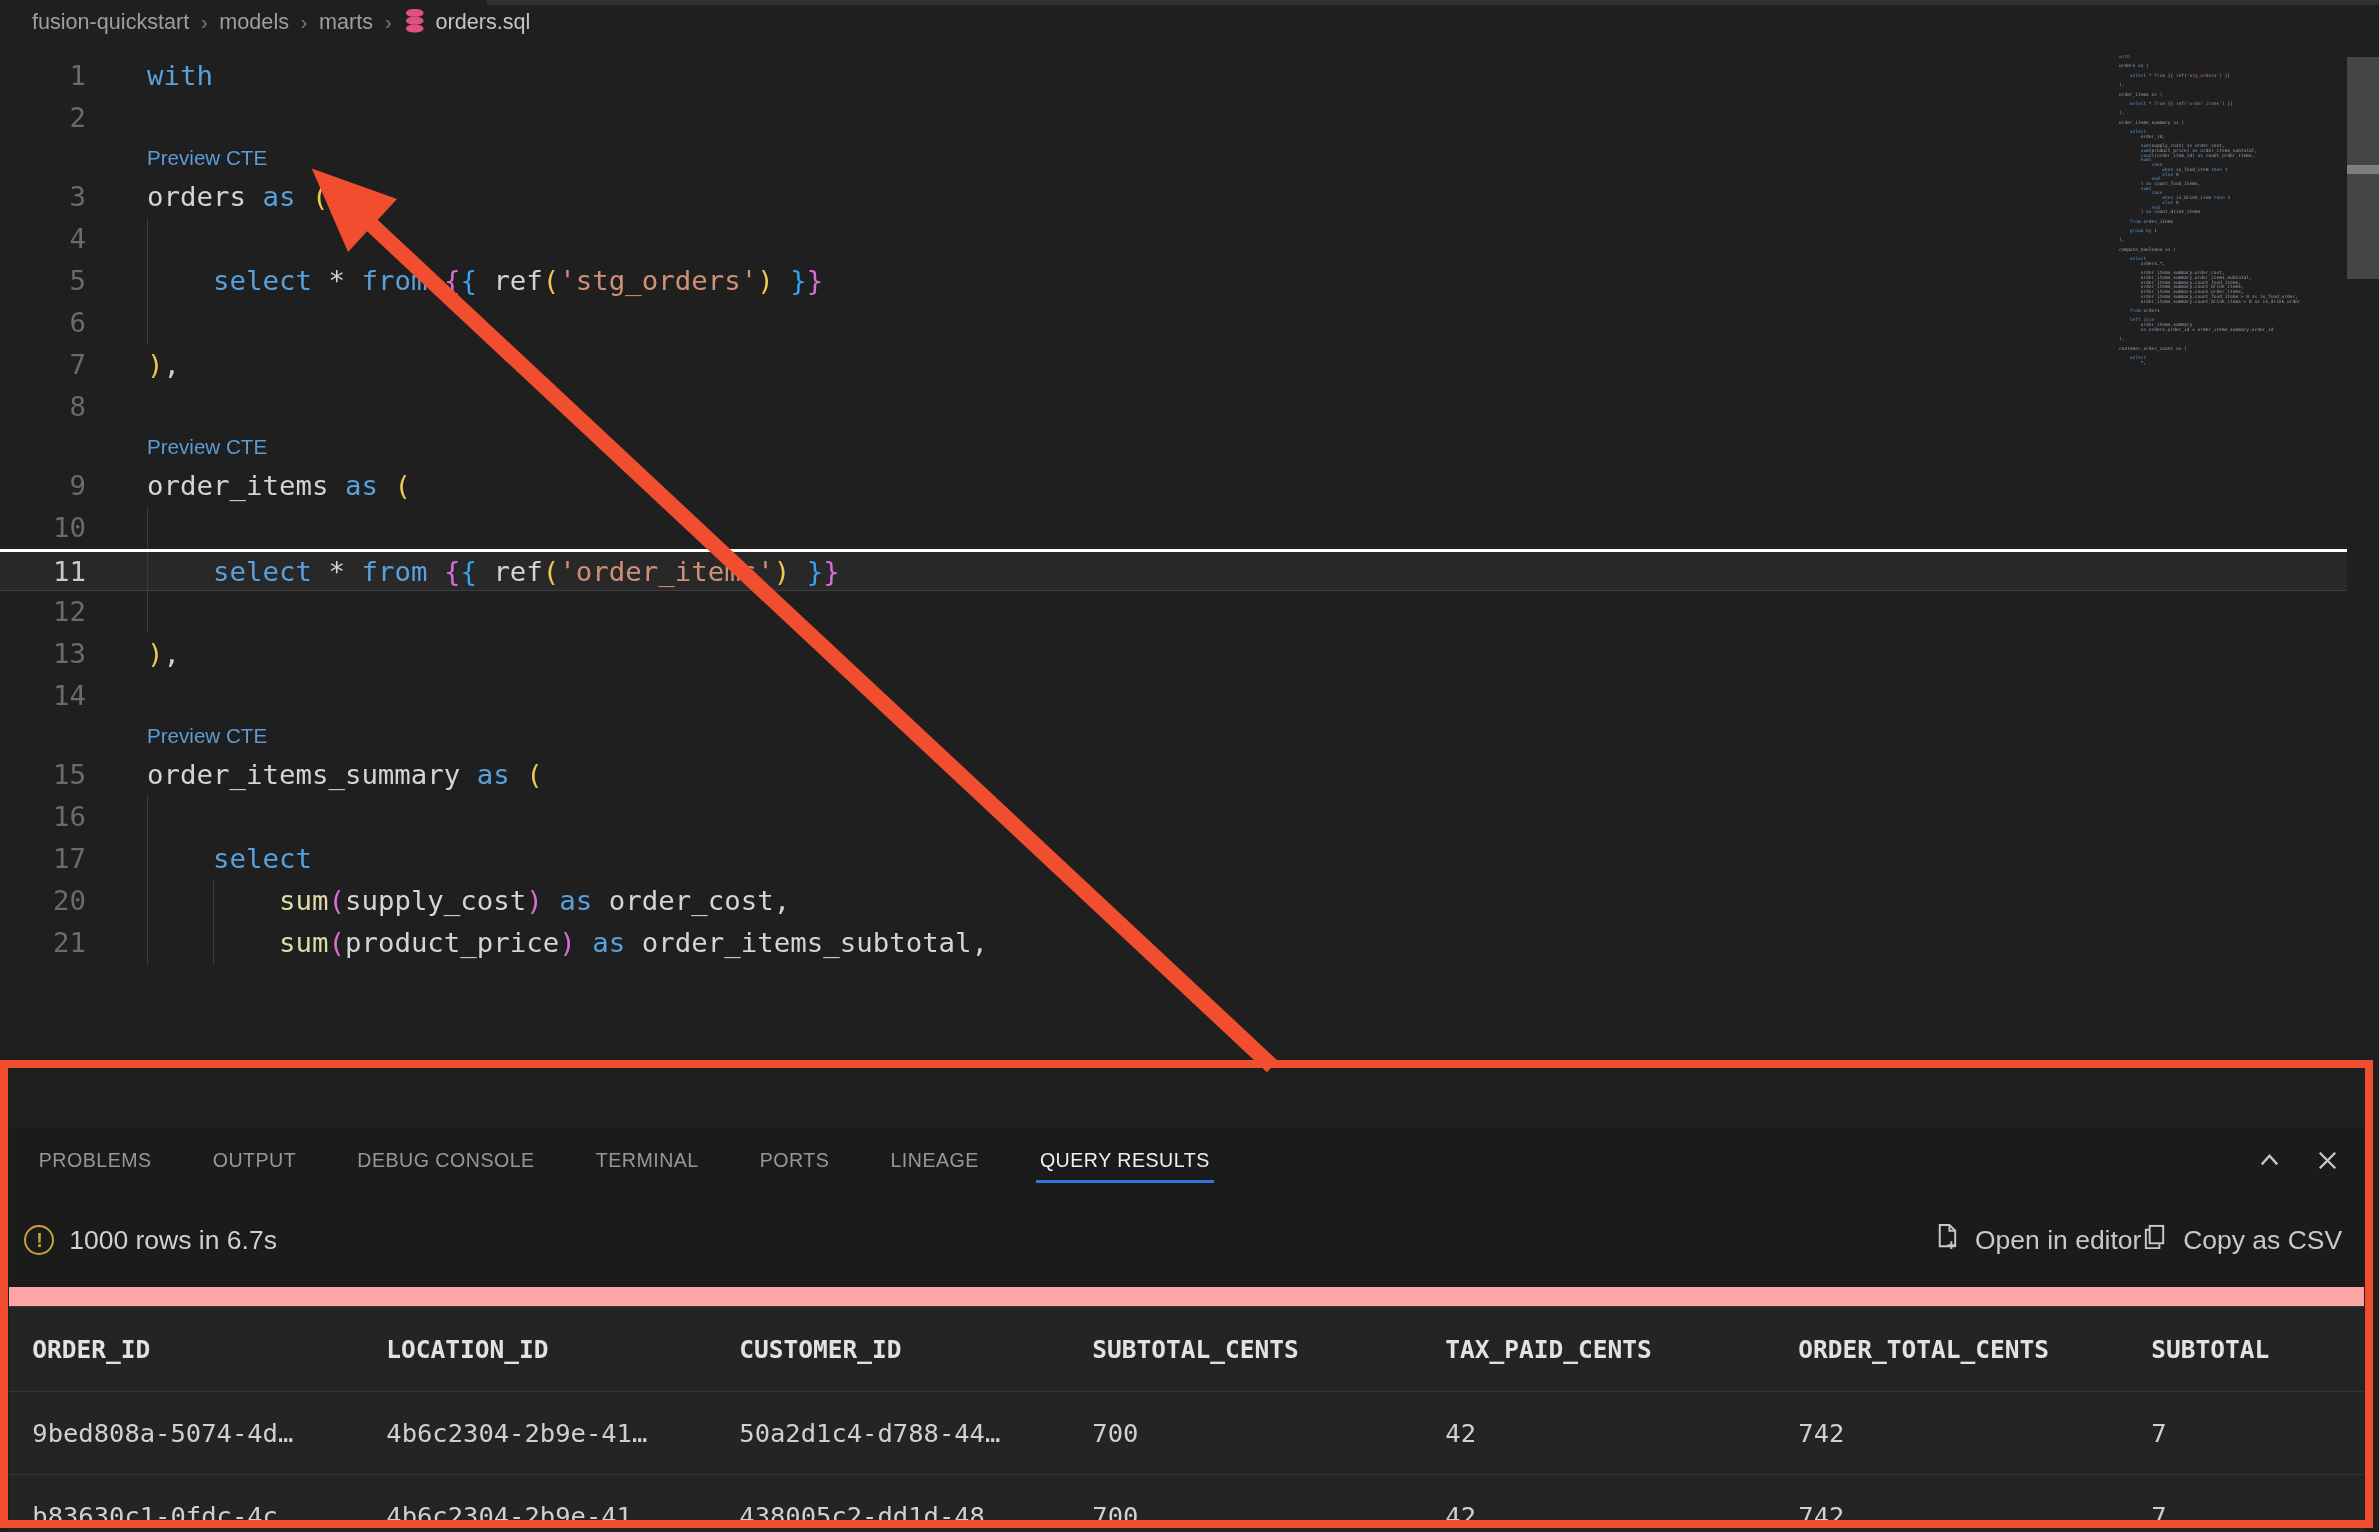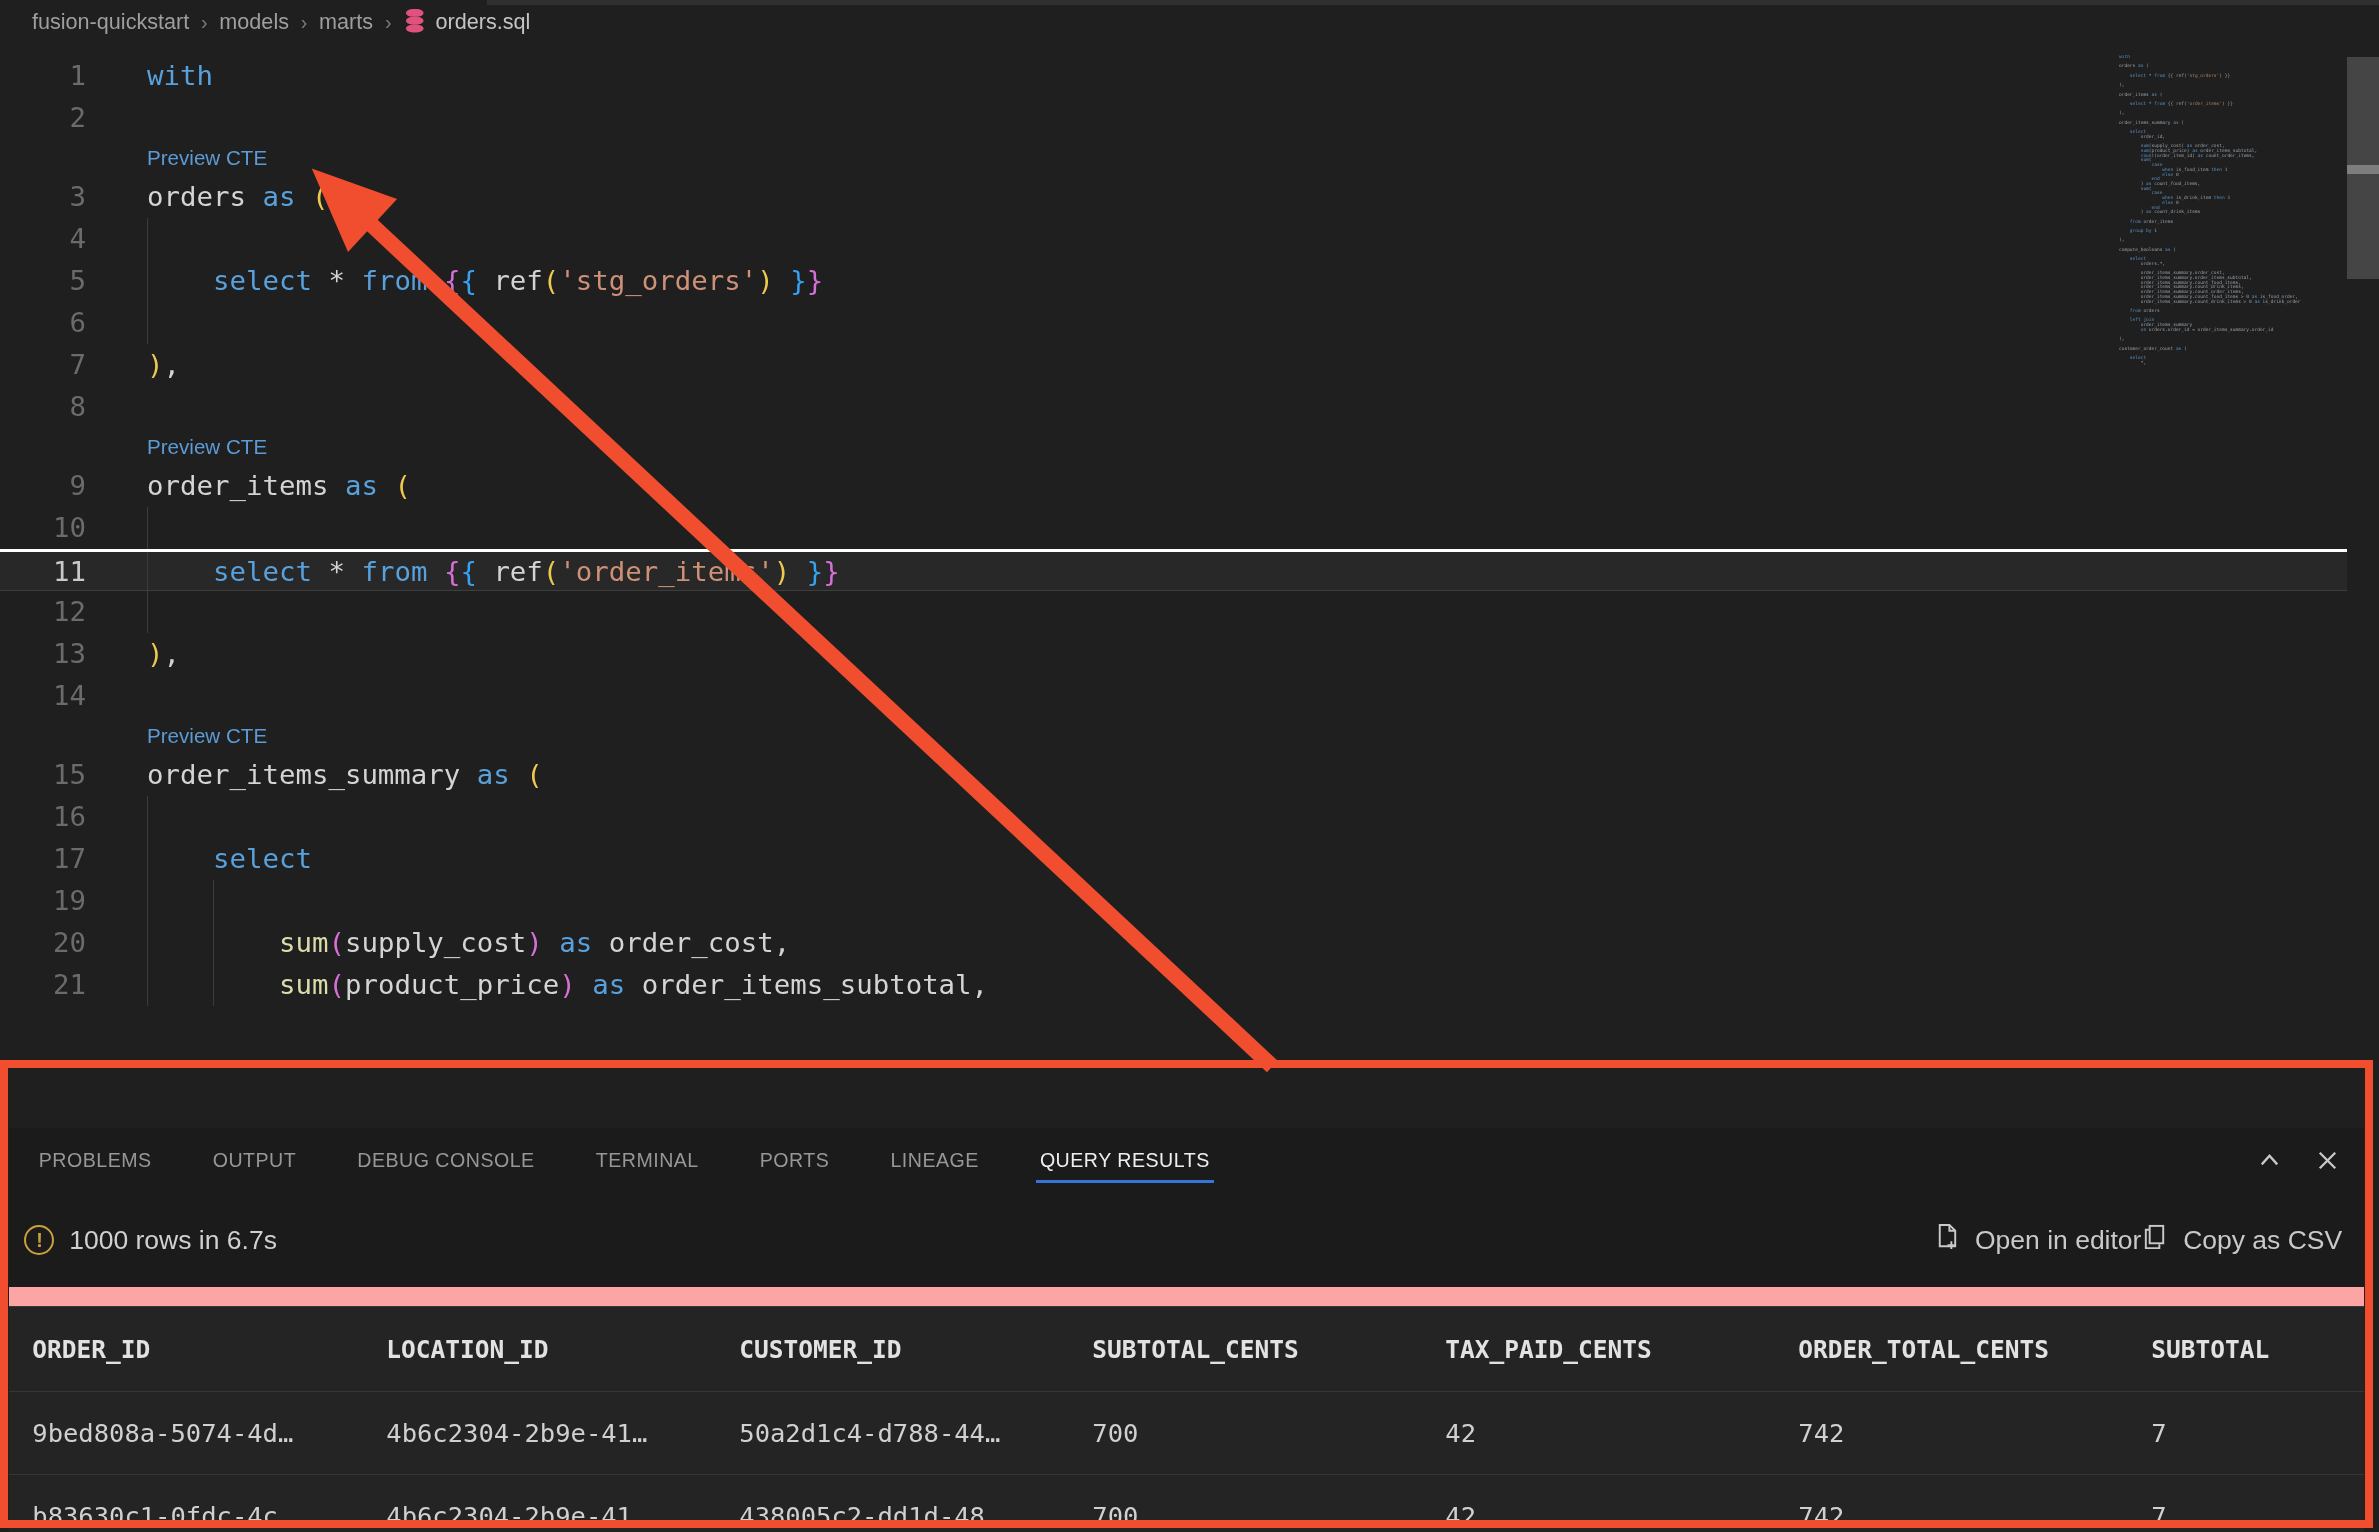--- a/index.html
+++ b/index.html
@@ -110,21 +110,20 @@
         <div class="code-row current"><span class="indent-guide" style="left: 147px;"></span><span class="gutter active">11</span><span class="code-text"><span class="c-p">    </span><span class="c-kw">select</span><span class="c-p"> * </span><span class="c-kw">from</span><span class="c-p"> </span><span class="c-b2">{</span><span class="c-b3">{</span><span class="c-p"> </span><span class="c-p">ref</span><span class="c-b1">(</span><span class="c-str">'order_items'</span><span class="c-b1">)</span><span class="c-p"> </span><span class="c-b3">}</span><span class="c-b2">}</span></span></div>
         <div class="code-row"><span class="indent-guide" style="left: 147px;"></span><span class="gutter">12</span><span class="code-text"></span></div>
         <div class="code-row"><span class="gutter">13</span><span class="code-text"><span class="c-b1">)</span><span class="c-p">,</span></span></div>
         <div class="code-row"><span class="gutter">14</span><span class="code-text"></span></div>
         <div class="lens-row">
           <span class="lens-link">Preview CTE</span>
         </div>
         <div class="code-row"><span class="gutter">15</span><span class="code-text"><span class="c-p">order_items_summary </span><span class="c-kw">as</span><span class="c-p"> </span><span class="c-b1">(</span></span></div>
         <div class="code-row"><span class="indent-guide" style="left: 147px;"></span><span class="gutter">16</span><span class="code-text"></span></div>
         <div class="code-row"><span class="indent-guide" style="left: 147px;"></span><span class="gutter">17</span><span class="code-text"><span class="c-p">    </span><span class="c-kw">select</span></span></div>
-        <div class="code-row"><span class="indent-guide" style="left: 147px;"></span><span class="indent-guide" style="left: 213px;"></span><span class="gutter">19</span><span class="code-text"></span></div>
         <div class="code-row"><span class="indent-guide" style="left: 147px;"></span><span class="indent-guide" style="left: 213px;"></span><span class="gutter">20</span><span class="code-text"><span class="c-p">        </span><span class="c-fn">sum</span><span class="c-b2">(</span><span class="c-p">supply_cost</span><span class="c-b2">)</span><span class="c-p"> </span><span class="c-kw">as</span><span class="c-p"> order_cost,</span></span></div>
         <div class="code-row"><span class="indent-guide" style="left: 147px;"></span><span class="indent-guide" style="left: 213px;"></span><span class="gutter">21</span><span class="code-text"><span class="c-p">        </span><span class="c-fn">sum</span><span class="c-b2">(</span><span class="c-p">product_price</span><span class="c-b2">)</span><span class="c-p"> </span><span class="c-kw">as</span><span class="c-p"> order_items_subtotal,</span></span></div>
       </div>
 
     <pre id="minimap"><b>with</b>
 
 orders <b>as</b> (
 
     <b>select</b> * <b>from</b> {{ ref(<i>'stg_orders'</i>) }}
 

